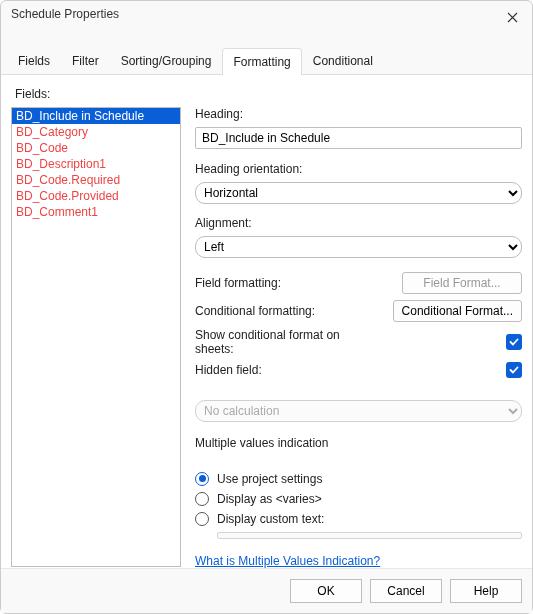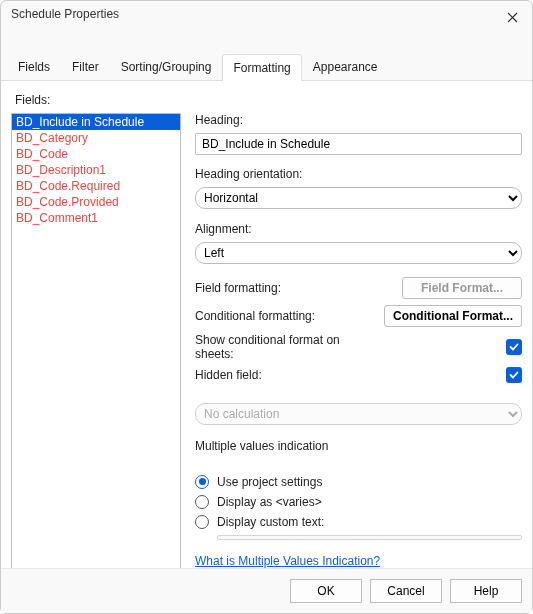--- a/index.html
+++ b/index.html
@@ -1,36 +1,36 @@
 <!DOCTYPE html>
 <html><head>
 <meta charset="utf-8">
 <style>
   * { box-sizing: border-box; font-family: "Segoe UI", Arial, sans-serif; }
   body { margin: 0; background: #fff; width: 533px; height: 614px; overflow: hidden; }
   .window { border: 1px solid #ccc; border-radius: 6px; width: 533px; height: 614px; display: flex; flex-direction: column; background: #f9f9f9; }
   .titlebar { display: flex; align-items: flex-start; justify-content: space-between; padding: 6px 10px 4px 10px; }
   .title { font-size: 12px; color: #333; }
   .close { width: 20px; height: 20px; display:flex; align-items:center; justify-content:center; color:#333; font-size:14px; border-radius:3px; }
-  .tabs { display:flex; border-bottom:1px solid #ddd; padding: 0 6px; margin-top:22px; gap:0; }
+  .tabs { display:flex; border-bottom:1px solid #ddd; padding: 0 6px; margin-top:16px; gap:0; }
   .tab { font-size:12px; padding:6px 10px; color:#222; border:1px solid transparent; border-bottom:none; cursor:default; background:transparent; }
   .tab.active { background:#fff; border-color:#ddd; border-top-left-radius:4px; border-top-right-radius:4px; position:relative; top:1px; }
   .content { flex:1; display:flex; flex-direction:column; background:#fff; padding:8px 10px 0 10px; overflow:hidden; }
   .fields-label { font-size:12px; color:#222; margin:4px 0 6px 4px; }
   .split { display:flex; gap:14px; flex:1; min-height:0; }
   .listbox { width:170px; border:1px solid #bdbdbd; background:#fff; height:460px; overflow:auto; font-size:12px;}
   .listitem { padding:1px 4px; color:#ef4444; white-space:nowrap; }
   .listitem.selected { background:#0a5fd8; color:#fff; }
   .right { flex:1; display:flex; flex-direction:column; font-size:12px; color:#222; gap:6px; padding-top:0; }
   .lbl { font-size:12px; color:#222; }
   .text-input { width:100%; border:1px solid #bdbdbd; background:#fff; padding:3px 6px; font-size:12px; border-radius:2px; height:22px; }
   .select { width:100%; border:1px solid #bdbdbd; background:#fff; padding:2px 4px; font-size:12px; height:22px; border-radius:10px; }
   .select.disabled { color:#888; background:#fafafa; }
   .row { display:flex; align-items:center; justify-content:space-between; gap:8px; }
-  .btn { border:1px solid #bdbdbd; background:#fdfdfd; font-size:12px; padding:3px 8px; border-radius:3px; min-width:120px; text-align:center;font-weight:bold; }
+  .btn { border:1px solid #bdbdbd; background:#fdfdfd; font-size:12px; padding:3px 8px; border-radius:3px; min-width:120px; text-align:center; }
   .btn:disabled, .btn.disabled { color:#999; }
   .check { width:16px; height:16px; border-radius:3px; background:#0a5fd8; display:inline-flex; align-items:center; justify-content:center; color:#fff; font-size:11px; }
   .radio-group { display:flex; flex-direction:column; gap:6px; margin-top:16px;justify-content:flex-end; }
   .radio-row { display:flex; align-items:center; gap:8px; }
   .radio { width:14px; height:14px; border-radius:50%; border:1px solid #555; display:inline-flex; align-items:center; justify-content:center; background:#fff;}
   .radio.selected::after { content:""; width:7px; height:7px; background:#0a5fd8; border-radius:50%; display:block;}
   .radio.selected { border-color:#0a5fd8; }
   .link { color:#0a5fd8; text-decoration:underline; font-size:12px; }
   .custom-text { border:1px solid #d4d4d4; height:22px; border-radius:2px; margin-left:22px; background:#fafafa;}
   .footer { display:flex; justify-content:flex-end; gap:8px; padding:10px; border-top:1px solid #e8e8e8; background:#f9f9f9;}
@@ -49,21 +49,21 @@
           <path d="M1 1 L10 10 M10 1 L1 10" stroke="#333" stroke-width="1.2" fill="none"></path>
         </svg>
     </div>
   </div>
 
   <div class="tabs" id="tabs">
       <div class="tab">Fields</div>
       <div class="tab">Filter</div>
       <div class="tab">Sorting/Grouping</div>
       <div class="tab active">Formatting</div>
-      <div class="tab">Appearance</div>
+      <div class="tab">Conditional</div>
     </div>
 
   <div class="content">
     <div class="fields-label">Fields:</div>
     <div class="split">
       <div class="listbox" id="fields-list">
           <div class="listitem selected">BD_Include in Schedule</div>
           <div class="listitem">BD_Category</div>
           <div class="listitem">BD_Code</div>
           <div class="listitem">BD_Description1</div>

